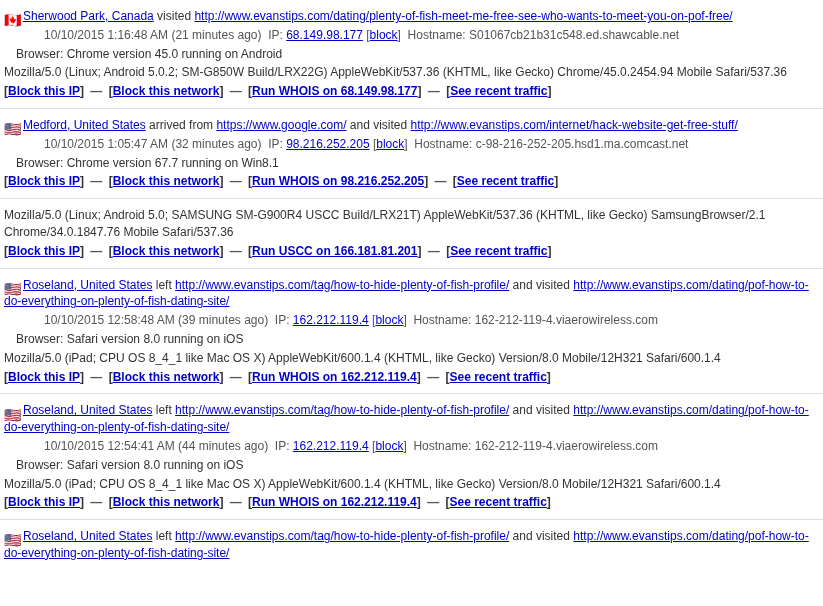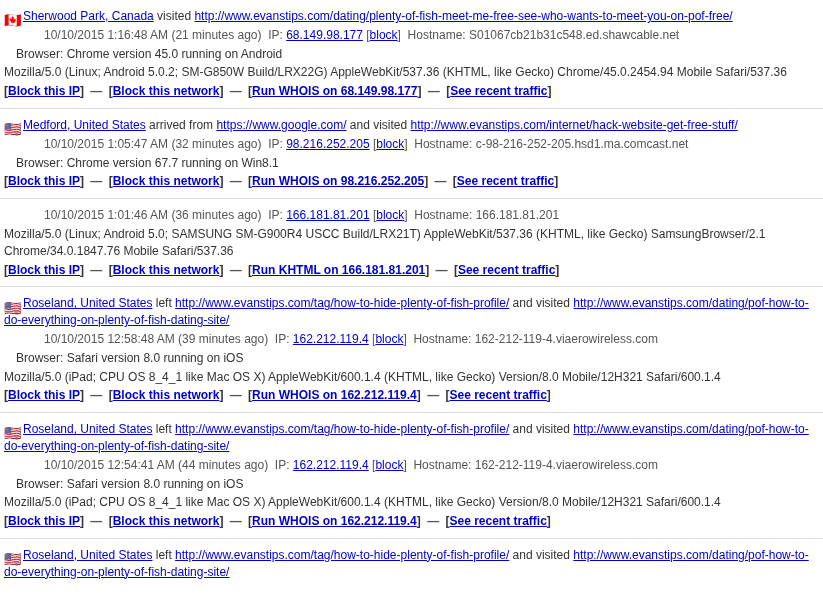--- a/index.html
+++ b/index.html
@@ -50,23 +50,22 @@
       <div class="line4">Mozilla/5.0 (Linux; Android 5.0.2; SM-G850W Build/LRX22G) AppleWebKit/537.36 (KHTML, like Gecko) Chrome/45.0.2454.94 Mobile Safari/537.36</div>
       <div class="line5">[<a href="#">Block this IP</a>]<span class="sep"> — </span>[<a href="#">Block this network</a>]<span class="sep"> — </span>[<a href="#">Run WHOIS on 68.149.98.177</a>]<span class="sep"> — </span>[<a href="#">See recent traffic</a>]</div>
     </div>
     <div class="entry">
       <div class="line1"><span class="flag">🇺🇸</span><a href="#">Medford, United States</a> arrived from <a href="#">https://www.google.com/</a> and visited <a href="#">http://www.evanstips.com/internet/hack-website-get-free-stuff/</a></div>
       <div class="line2"><span>10/10/2015 1:05:47 AM (32 minutes ago)</span>&nbsp;&nbsp;IP: <a href="#">98.216.252.205</a> [<a href="#">block</a>]&nbsp;&nbsp;Hostname: <span>c-98-216-252-205.hsd1.ma.comcast.net</span></div>
       <div class="line3">Browser: Chrome version 67.7 running on Win8.1</div>
       <div class="line5">[<a href="#">Block this IP</a>]<span class="sep"> — </span>[<a href="#">Block this network</a>]<span class="sep"> — </span>[<a href="#">Run WHOIS on 98.216.252.205</a>]<span class="sep"> — </span>[<a href="#">See recent traffic</a>]</div>
     </div>
     <div class="entry">
-      <div class="line2"><span>10/10/2015 1:01:46 AM (36 minutes ago)</span>&nbsp;&nbsp;IP: <a href="#">166.181.81.201</a> [<a href="#">block</a>]&nbsp;&nbsp;Hostname: <span>166.181.81.201</span></div>
       <div class="line4">Mozilla/5.0 (Linux; Android 5.0; SAMSUNG SM-G900R4 USCC Build/LRX21T) AppleWebKit/537.36 (KHTML, like Gecko) SamsungBrowser/2.1 Chrome/34.0.1847.76 Mobile Safari/537.36</div>
-      <div class="line5">[<a href="#">Block this IP</a>]<span class="sep"> — </span>[<a href="#">Block this network</a>]<span class="sep"> — </span>[<a href="#">Run KHTML on 166.181.81.201</a>]<span class="sep"> — </span>[<a href="#">See recent traffic</a>]</div>
+      <div class="line5">[<a href="#">Block this IP</a>]<span class="sep"> — </span>[<a href="#">Block this network</a>]<span class="sep"> — </span>[<a href="#">Run USCC on 166.181.81.201</a>]<span class="sep"> — </span>[<a href="#">See recent traffic</a>]</div>
     </div>
     <div class="entry">
       <div class="line1"><span class="flag">🇺🇸</span><a href="#">Roseland, United States</a> left <a href="#">http://www.evanstips.com/tag/how-to-hide-plenty-of-fish-profile/</a> and visited <a href="#">http://www.evanstips.com/dating/pof-how-to-do-everything-on-plenty-of-fish-dating-site/</a></div>
       <div class="line2"><span>10/10/2015 12:58:48 AM (39 minutes ago)</span>&nbsp;&nbsp;IP: <a href="#">162.212.119.4</a> [<a href="#">block</a>]&nbsp;&nbsp;Hostname: <span>162-212-119-4.viaerowireless.com</span></div>
       <div class="line3">Browser: Safari version 8.0 running on iOS</div>
       <div class="line4">Mozilla/5.0 (iPad; CPU OS 8_4_1 like Mac OS X) AppleWebKit/600.1.4 (KHTML, like Gecko) Version/8.0 Mobile/12H321 Safari/600.1.4</div>
       <div class="line5">[<a href="#">Block this IP</a>]<span class="sep"> — </span>[<a href="#">Block this network</a>]<span class="sep"> — </span>[<a href="#">Run WHOIS on 162.212.119.4</a>]<span class="sep"> — </span>[<a href="#">See recent traffic</a>]</div>
     </div>
     <div class="entry">
       <div class="line1"><span class="flag">🇺🇸</span><a href="#">Roseland, United States</a> left <a href="#">http://www.evanstips.com/tag/how-to-hide-plenty-of-fish-profile/</a> and visited <a href="#">http://www.evanstips.com/dating/pof-how-to-do-everything-on-plenty-of-fish-dating-site/</a></div>

